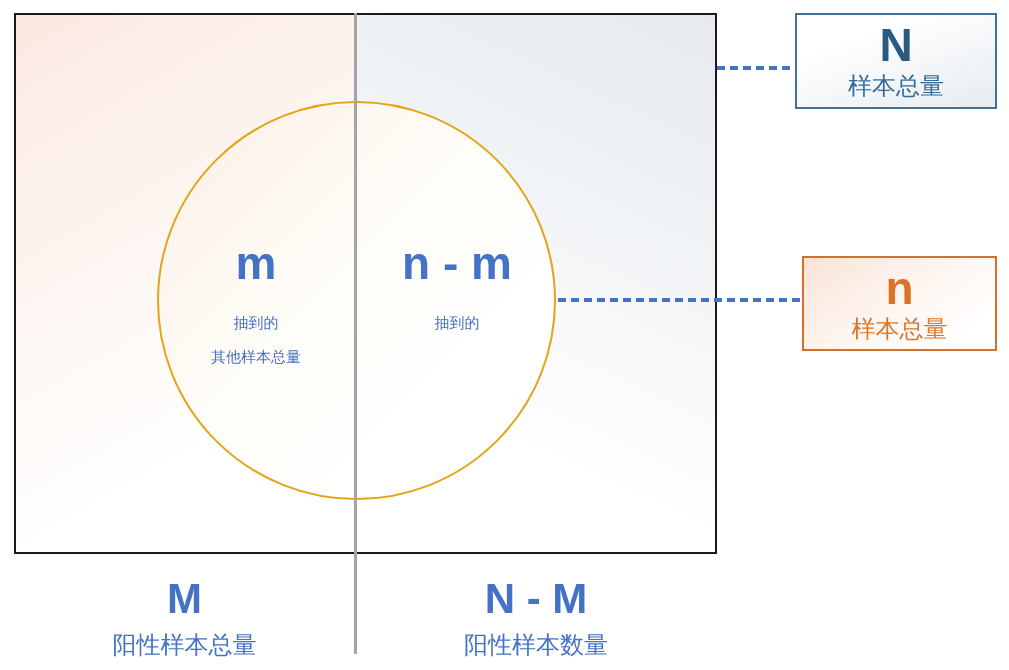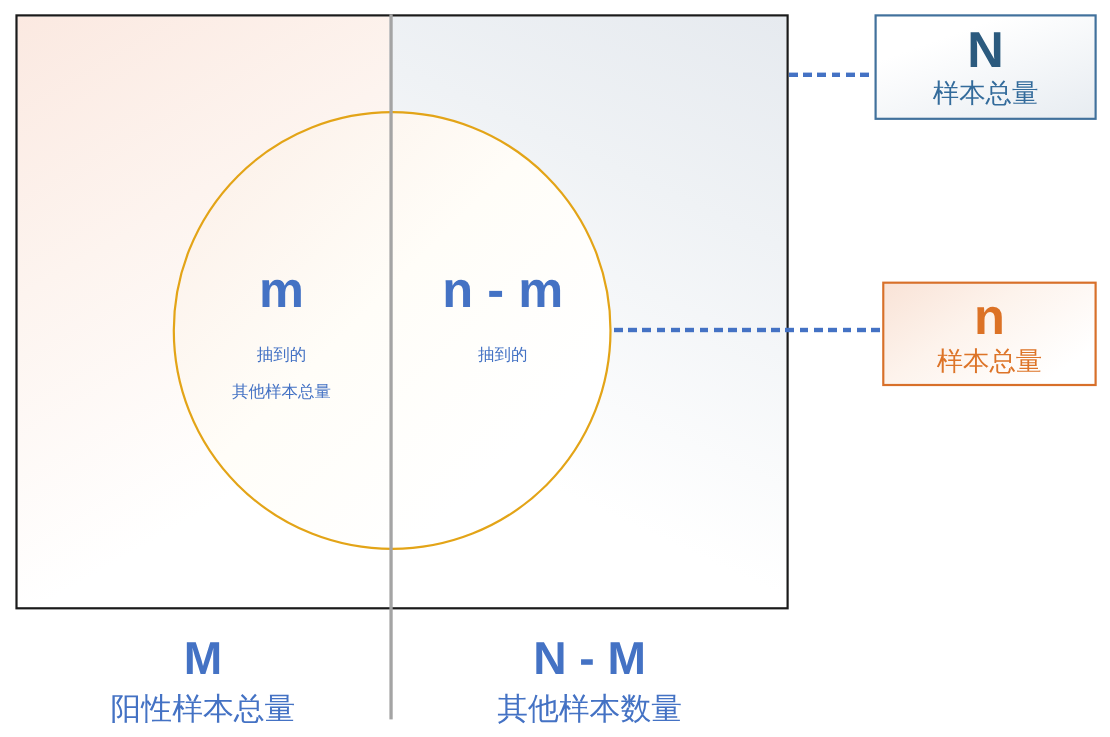--- a/index.html
+++ b/index.html
@@ -35,21 +35,21 @@
   .circle-text.ct-left{left:157px;width:198px;}
   .circle-text.ct-right{left:357px;width:200px;}
   .circle-text .sym{font-size:46px;font-weight:bold;line-height:46px;}
   .circle-text .zh{font-size:15px;line-height:34px;margin-top:20px;}
 
   
   .bottom-label{position:absolute;top:576px;text-align:center;color:#4472c4;z-index:6;}
   .bottom-label.bl-left{left:14px;width:341px;}
   .bottom-label.bl-right{left:355px;width:362px;}
   .bottom-label .sym{font-size:42px;font-weight:bold;line-height:46px;}
-  .bottom-label .zh{font-size:28px;line-height:30px;margin-top:8px;}
+  .bottom-label .zh{font-size:24px;line-height:30px;margin-top:8px;}
 
   
   .legend-box{position:absolute;box-sizing:border-box;text-align:center;z-index:6;
     padding-top:6px;}
   .legend-box .sym{font-size:46px;font-weight:bold;line-height:48px;}
   .legend-box .zh{font-size:24px;line-height:32px;margin-top:1px;font-family:Liberation Serif, serif;}
   .box-total{left:795px;top:13px;width:202px;height:96px;
     border:2.5px solid #41719c;
     background:linear-gradient(160deg,#ffffff 25%,#e7ecf1 100%);}
   .box-total .sym{color:#2b5a7e;}
@@ -89,21 +89,21 @@
       <div>抽到的</div>
     </div>
   </div>
 
   <div class="bottom-label bl-left">
     <div class="sym">M</div>
     <div class="zh">阳性样本总量</div>
   </div>
   <div class="bottom-label bl-right">
     <div class="sym">N - M</div>
-    <div class="zh">其他样本数量</div>
+    <div class="zh">阳性样本数量</div>
   </div>
 
   <div class="legend-box box-total">
     <div class="sym">N</div>
     <div class="zh">样本总量</div>
   </div>
   <div class="legend-box box-sample">
     <div class="sym">n</div>
     <div class="zh">样本总量</div>
   </div>

